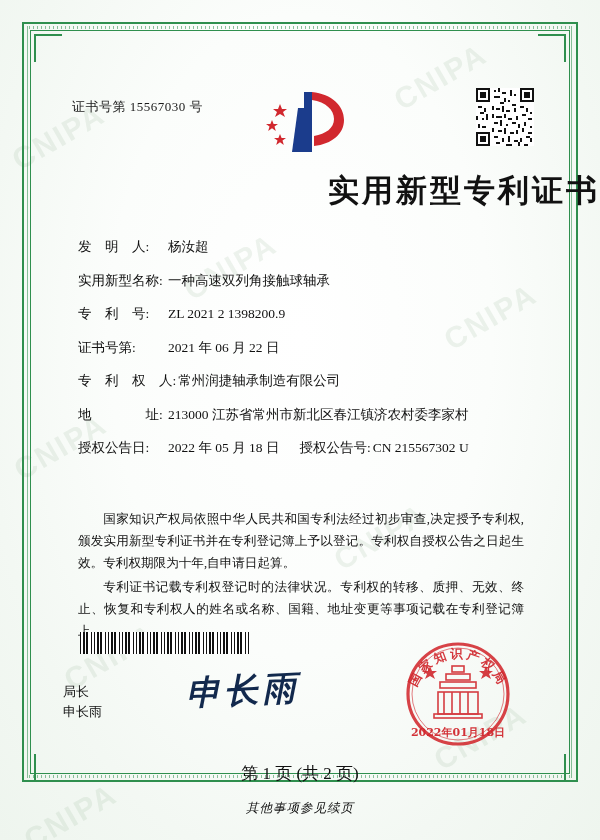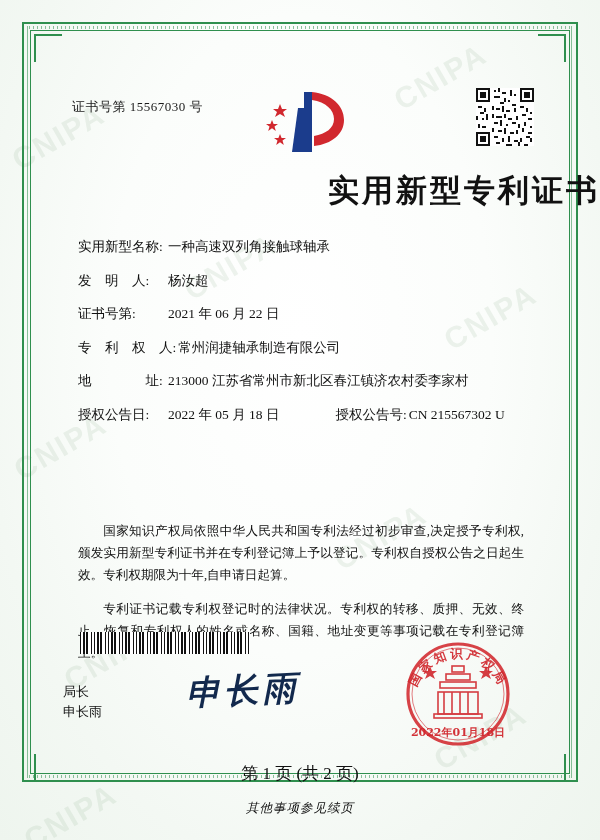--- a/index.html
+++ b/index.html
@@ -135,36 +135,36 @@
     white-space: nowrap;
   }
   .field-label {
     display: inline-block;
     min-width: 88px;
   }
   .field-value {
     margin-left: 2px;
   }
   .field-row.dual .second-label {
-    margin-left: 56px;
+    margin-left: 20px;
     text-align: center;
   }
 
   .paragraphs {
     position: absolute;
     left: 78px;
     top: 508px;
     width: 446px;
     font-size: 12.6px;
     line-height: 1.75;
     color: #111;
     text-align: justify;
   }
   .paragraphs p {
-    margin: 12px 0 2px 0;
+    margin: 0 0 2px 0;
     text-indent: 2em;
   }
 
   .barcode {
     position: absolute;
     left: 80px;
     top: 632px;
     width: 170px;
     height: 22px;
     background-image: repeating-linear-gradient(90deg,
@@ -337,26 +337,30 @@
           <rect x="24" y="28" width="2" height="1"></rect>
         <rect x="27" y="25" width="1" height="2"></rect>
       </g>
     </svg>
   </div>
 
   <div class="title">实用新型专利证书</div>
 
   <div class="fields">
     <div class="field-row">
+      <span class="field-label">发　明　人:</span>
+      <span class="field-value">杨汝超</span>
+    </div>
+    <div class="field-row">
       <span class="field-label">实用新型名称:</span>
       <span class="field-value">一种高速双列角接触球轴承</span>
     </div>
     <div class="field-row">
-      <span class="field-label">发　明　人:</span>
-      <span class="field-value">杨汝超</span>
+      <span class="field-label">专　利　号:</span>
+      <span class="field-value">ZL 2021 2 1398200.9</span>
     </div>
     <div class="field-row">
       <span class="field-label">证书号第:</span>
       <span class="field-value">2021 年 06 月 22 日</span>
     </div>
     <div class="field-row">
       <span class="field-label">专　利　权　人:</span>
       <span class="field-value">常州润捷轴承制造有限公司</span>
     </div>
     <div class="field-row">

